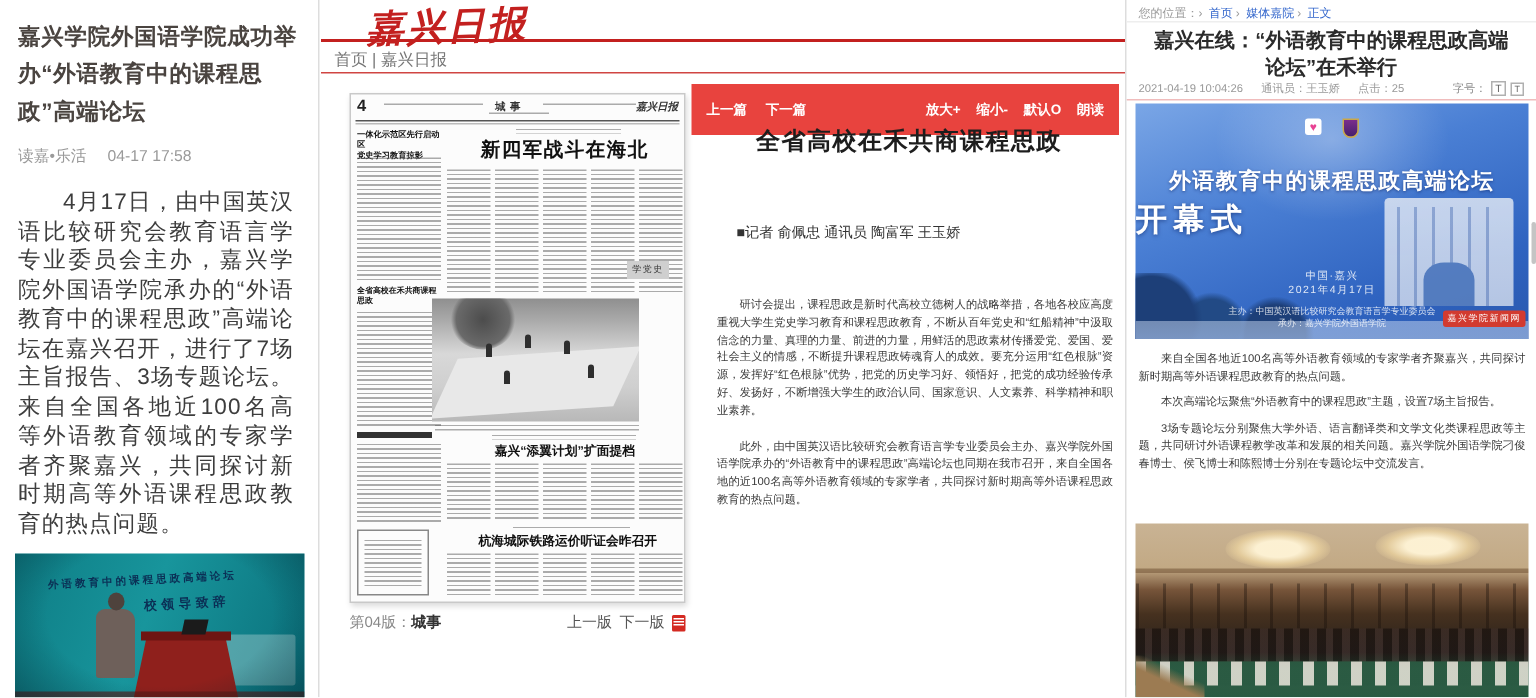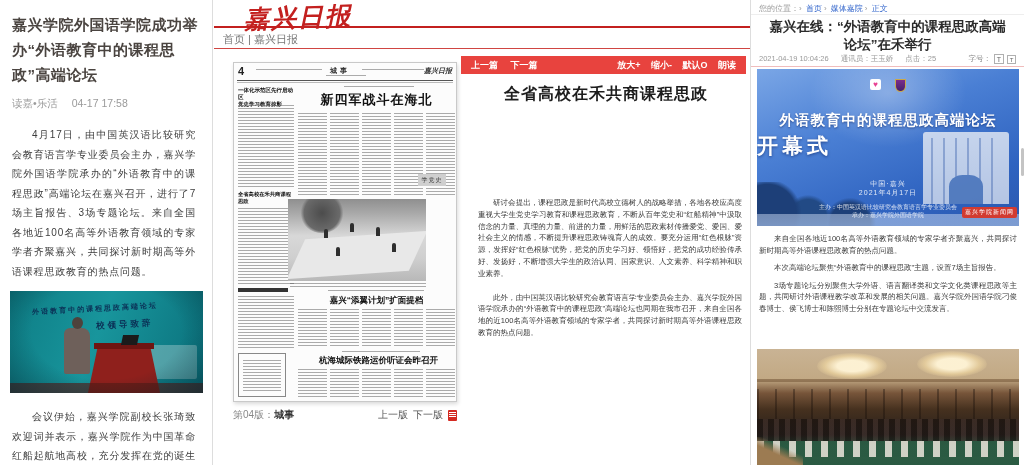--- a/index.html
+++ b/index.html
@@ -11,21 +11,21 @@
   .panel { position:absolute; top:0; height:465px; background:#fff; overflow:hidden; }
   #p-left  { left:0; width:213px; border-right:1px solid #ddd; }
   #p-mid   { left:214px; width:536px; }
   #p-right { left:750px; width:274px; border-left:1px solid #ddd; }
 
   
   .la-title { margin:12px 14px 0 12px; font-size:15px; line-height:25px; font-weight:600;
               color:#4a4440; letter-spacing:.5px; }
   .la-meta { margin:10px 14px 0 12px; font-size:10.5px; color:#9a9a9a; }
   .la-meta span { margin-right:14px; }
-  .la-p { margin:14px 16px 0 12px; font-size:10px; line-height:19.5px; color:#3d3d3d;
+  .la-p { margin:14px 16px 0 12px; font-size:15px; line-height:19.5px; color:#3d3d3d;
           text-align:justify; text-indent:2em; letter-spacing:.8px; }
   .la-photo { position:relative; margin:10px 10px 0 10px; width:193px; height:102px;
               background:linear-gradient(110deg,#0e7d85 0%,#18959c 45%,#0a6f7a 100%); overflow:hidden; }
   .la-photo .vig { position:absolute; inset:0;
               background:radial-gradient(ellipse at 50% 40%, transparent 55%, rgba(0,30,40,.45) 100%); }
   .la-ph-t1 { position:absolute; left:22px; top:12px; width:160px; font-size:7px; font-weight:bold;
               color:#0b2f55; transform:rotate(-3deg); letter-spacing:2px; }
   .la-ph-t2 { position:absolute; left:86px; top:28px; font-size:8.5px; font-weight:bold;
               color:#0b2f55; transform:rotate(-3deg); letter-spacing:3px; }
   .la-person-head { position:absolute; left:62px; top:26px; width:11px; height:12px; border-radius:50%;
@@ -83,21 +83,21 @@
               font-size:6px; color:#333; text-align:center; line-height:12px; letter-spacing:1px; }
   .np-footer { position:absolute; left:19px; top:408px; width:224px; display:flex;
               justify-content:space-between; align-items:center; font-size:10px; color:#888;gap:32px; }
   .np-footer b { color:#333; }
   .np-footer .links { color:#555; display:flex; align-items:center; gap:5px; }
   .pdf-icon { display:inline-block; width:9px; height:11px; background:#d42a22; border-radius:1px; position:relative; }
   .pdf-icon:before { content:""; position:absolute; left:1px; top:2px; width:7px; height:1px;
               box-shadow:0 2px 0 #fff, 0 4px 0 #fff; background:#fff; }
 
   
-  .art-bar { position:absolute; left:247px; top:56px; width:285px; height:18px; background:#e8433e;
+  .art-bar { position:absolute; left:247px; top:56px; width:285px; height:34px; background:#e8433e;
              color:#fff; display:flex; justify-content:space-between; align-items:center; padding:0 10px;
              font-size:9px; font-weight:bold; }
   .art-bar .nav span { margin-right:10px; cursor:pointer; }
   .art-bar .tools span { margin-left:8px; cursor:pointer; }
   .art-title { position:absolute; left:257px; top:84px; width:270px; text-align:center; font-size:16px;
              font-weight:bold; color:#1d1d1d; letter-spacing:1px; }
   .art-byline { position:absolute; left:277px; top:149px; font-size:9.5px; color:#333; }
   .art-body { position:absolute; left:264px; top:197px; width:264px; bottom:0; overflow:hidden; }
   .art-body p { font-size:7.5px; line-height:11.8px; color:#3a3a3a; text-align:justify;
              text-indent:2em; margin-bottom:12px; }
@@ -283,20 +283,21 @@
         <span>下一篇</span>
       </span>
       <span class="tools">
         <span>放大+</span>
         <span>缩小-</span>
         <span>默认O</span>
         <span>朗读</span>
       </span>
     </div>
     <div class="art-title">全省高校在禾共商课程思政</div>
+    <div class="art-byline">■记者 俞佩忠 通讯员 陶富军 王玉娇</div>
     <div class="art-body">
       <p>研讨会提出，课程思政是新时代高校立德树人的战略举措，各地各校应高度重视大学生党史学习教育和课程思政教育，不断从百年党史和“红船精神”中汲取信念的力量、真理的力量、前进的力量，用鲜活的思政素材传播爱党、爱国、爱社会主义的情感，不断提升课程思政铸魂育人的成效。要充分运用“红色根脉”资源，发挥好“红色根脉”优势，把党的历史学习好、领悟好，把党的成功经验传承好、发扬好，不断增强大学生的政治认同、国家意识、人文素养、科学精神和职业素养。</p>
       <p>此外，由中国英汉语比较研究会教育语言学专业委员会主办、嘉兴学院外国语学院承办的“外语教育中的课程思政”高端论坛也同期在我市召开，来自全国各地的近100名高等外语教育领域的专家学者，共同探讨新时期高等外语课程思政教育的热点问题。</p>
     </div>
   </div>
 
   <div id="p-right" class="panel">
     <div class="r-bc">
       <span>您的位置：</span>›
       <a>首页</a>›

